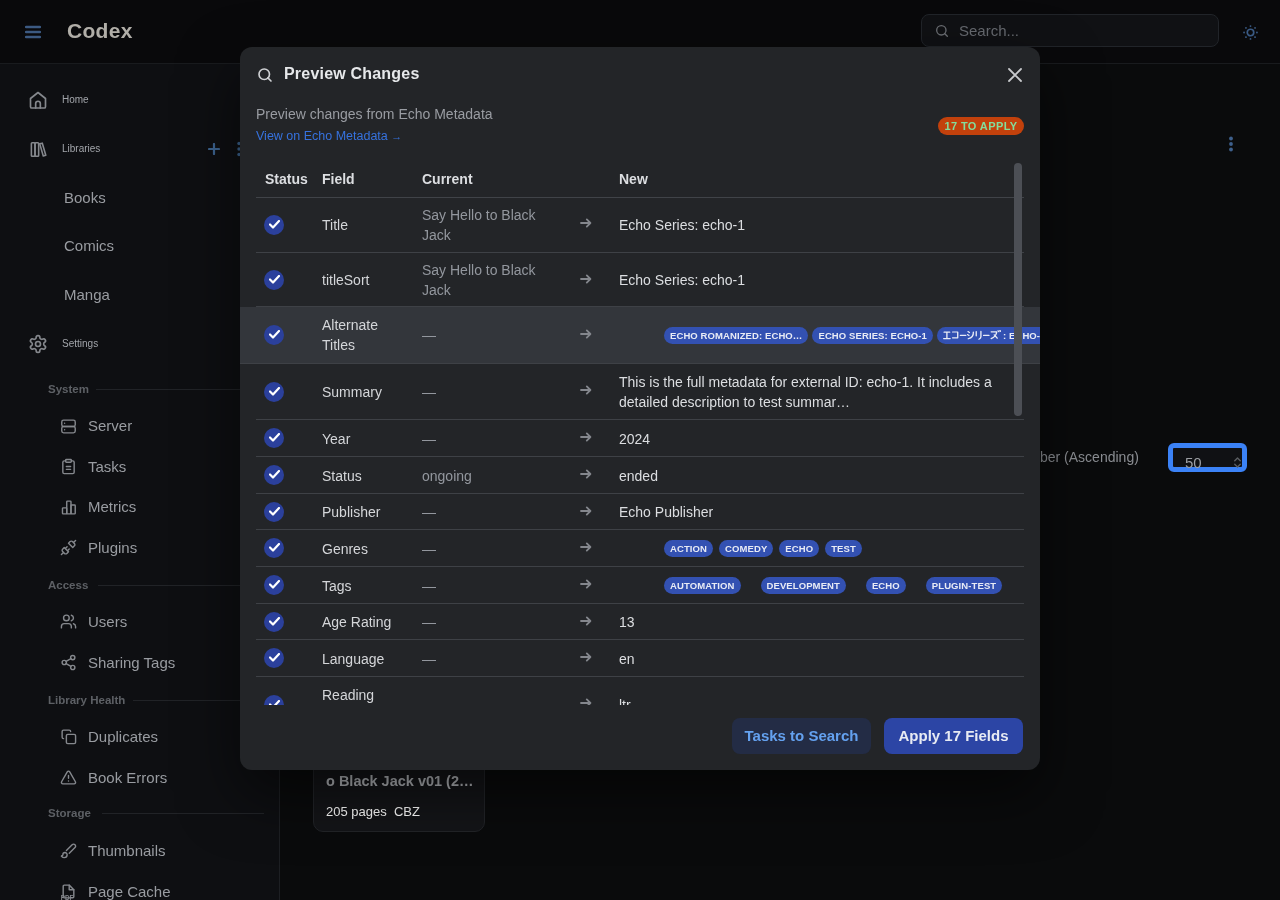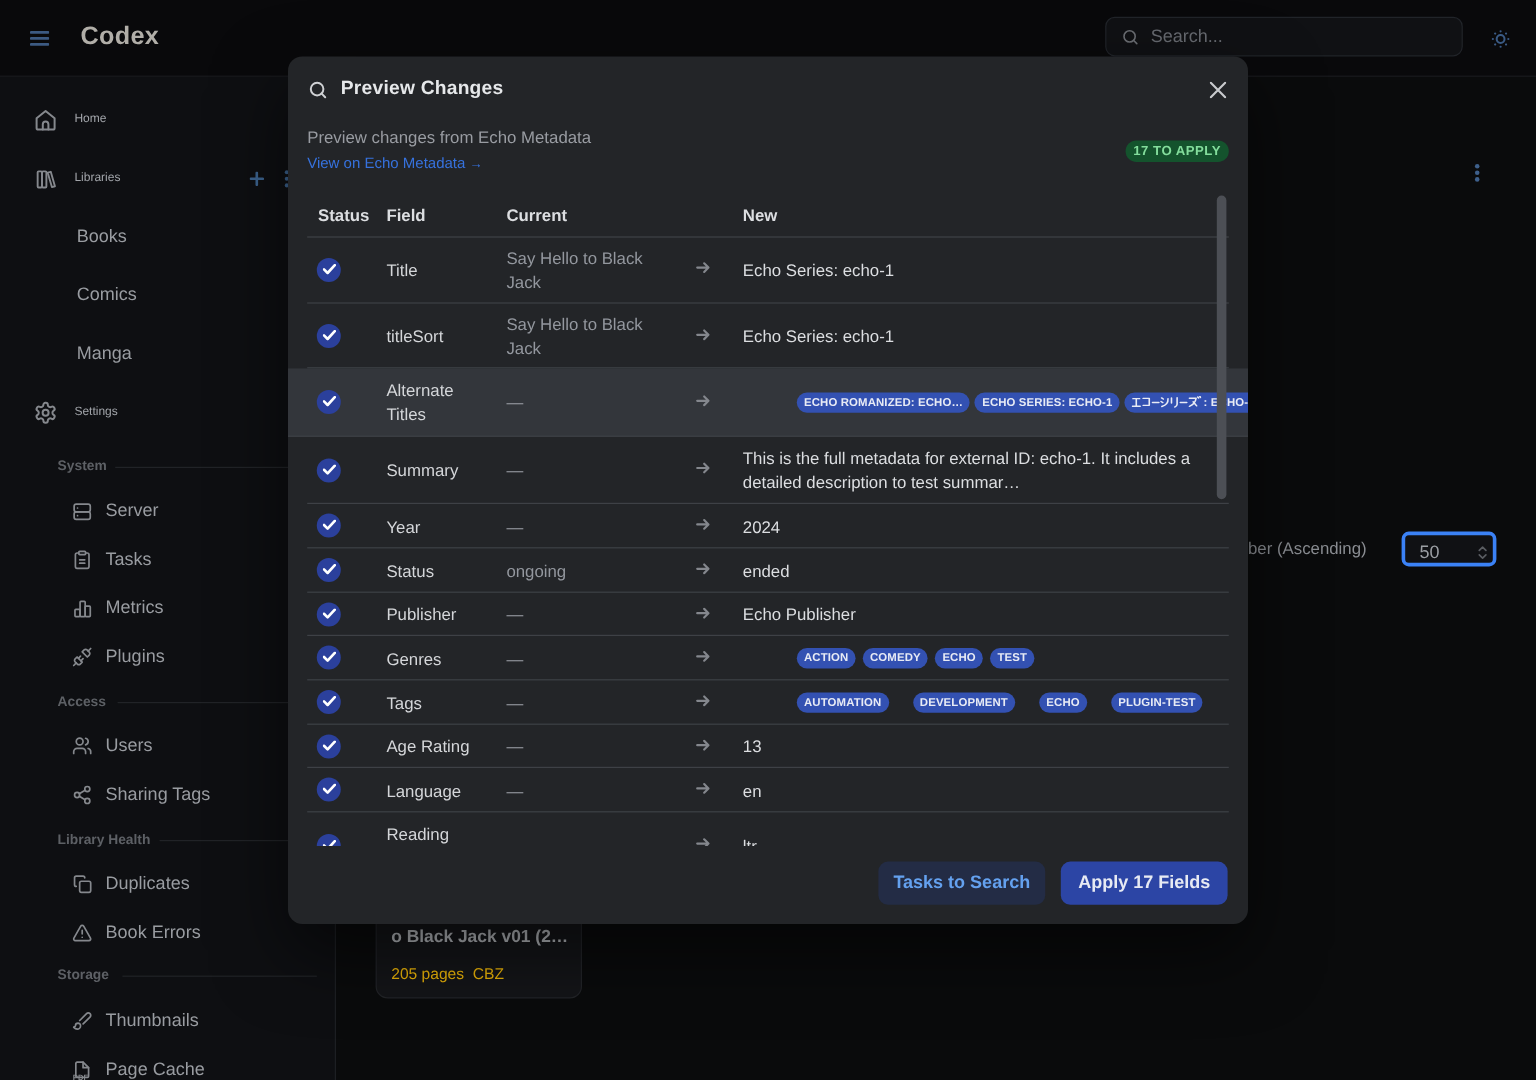--- a/index.html
+++ b/index.html
@@ -12,30 +12,30 @@
   #searchbox { position:absolute; left:921px; top:14px; width:298px; height:33px; background:#101114; border:1px solid #212429; border-radius:8px; }
   #searchph { position:absolute; left:37px; top:7px; font-size:15px; color:#676a70; }
 
   #sidebar { position:absolute; left:0; top:64px; width:280px; height:836px; background:#0e0f12; border-right:1px solid #1d1f23; z-index:2; }
   .navtext { position:absolute; font-size:10px; color:#a2a5aa; line-height:18px; }
   .subtext { position:absolute; font-size:15px; color:#999ca1; line-height:18px; }
   .sectlbl { position:absolute; font-size:11.5px; font-weight:bold; color:#5d6065; line-height:14px; }
   .sectline { position:absolute; height:1px; background:#212327; }
 
   #sorttext { position:absolute; left:1040px; top:449px; font-size:14px; color:#8a8d92; z-index:1; }
-  #pagesize { position:absolute; left:1168px; top:443px; width:79px; height:29px; background:#101114; border:3px solid #3b82f6; border-radius:6px; z-index:1; }
+  #pagesize { position:absolute; left:1168px; top:443px; width:79px; height:29px; background:#101114; border:5px solid #3b82f6; border-radius:6px; z-index:1; }
   #card { position:absolute; left:313px; top:745px; width:172px; height:87px; background:#141518; border:1px solid #222428; border-radius:10px; z-index:1; }
   #cardtitle { position:absolute; left:12px; top:27px; font-size:14.5px; font-weight:bold; color:#b6b9bd; white-space:nowrap; }
-  #cardmeta { position:absolute; left:12px; top:58px; font-size:13px; color:#eab308; }
+  #cardmeta { position:absolute; left:12px; top:58px; font-size:13px; color:#ffffff; }
 
   #modal { position:absolute; left:240px; top:47px; width:800px; height:723px; background:#232528; border-radius:12px; box-shadow:0 24px 60px rgba(0,0,0,0.55); z-index:10; }
   #mtitle { position:absolute; left:44px; top:65px; font-size:16px; font-weight:bold; color:#e6e8ea; letter-spacing:0.2px; }
   #msub { position:absolute; left:16px; top:59px; font-size:14px; color:#999ca2; }
   #mlink { position:absolute; left:16px; top:82px; font-size:12.5px; color:#3672de; }
-  #mbadge { position:absolute; right:16px; top:70px; height:18px; padding:0 6.5px; background:#14532d; border-radius:9px; font-size:11px; font-weight:bold; color:#83dd9c; line-height:18px; letter-spacing:0.4px; }
+  #mbadge { position:absolute; right:16px; top:70px; height:18px; padding:0 6.5px; background:#c2410c; border-radius:9px; font-size:11px; font-weight:bold; color:#83dd9c; line-height:18px; letter-spacing:0.4px; }
   .thead { position:absolute; top:123px; font-size:14px; font-weight:bold; color:#dcdee1; line-height:18px; }
   #theadsep { position:absolute; left:16px; top:150px; width:768px; height:1px; background:#404348; }
   #tbody { position:absolute; left:0; top:150px; width:800px; height:508px; overflow:hidden; }
   .row { position:absolute; left:16px; width:768px; border-bottom:1px solid #3e4146; }
   .row.hl { background:#33363b; left:0; width:800px; }
   .cell { position:absolute; font-size:14px; line-height:20px; }
   .fld { color:#d4d6d9; }
   .cur { color:#93979e; }
   .new { color:#dcdee1; }
   .chk { position:absolute; left:8px; width:20px; height:20px; border-radius:50%; background:#2b409c; }

